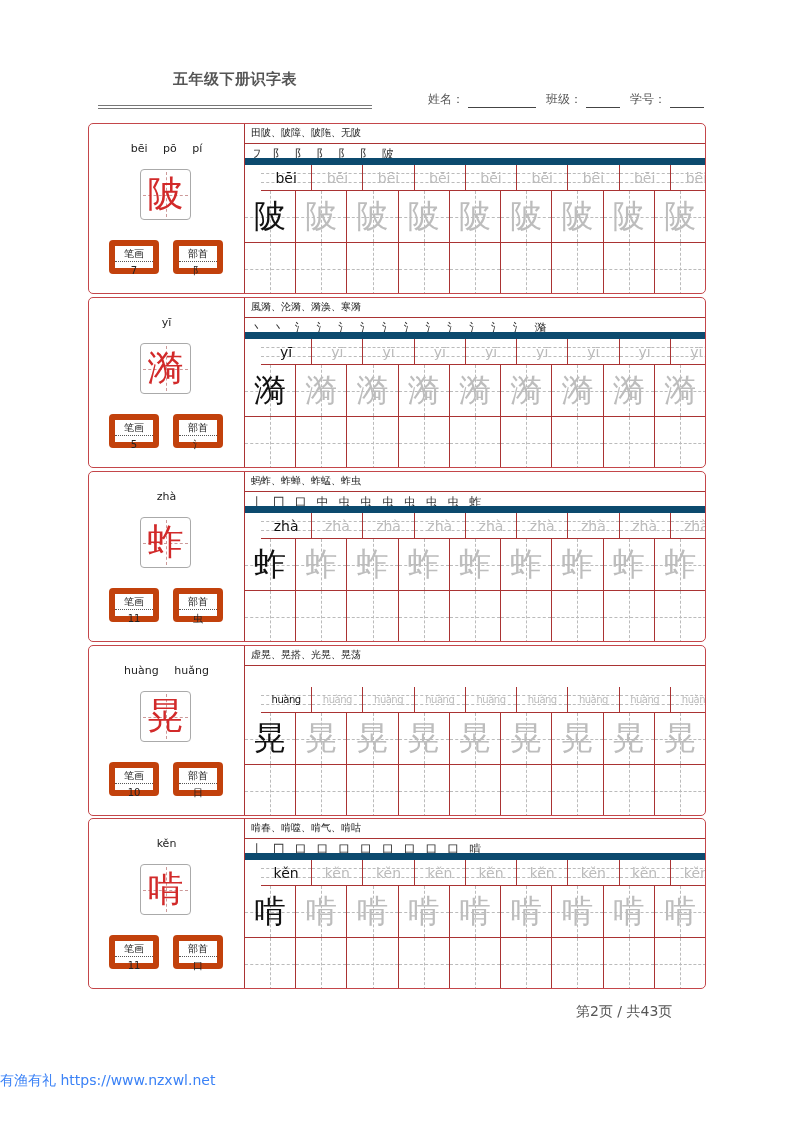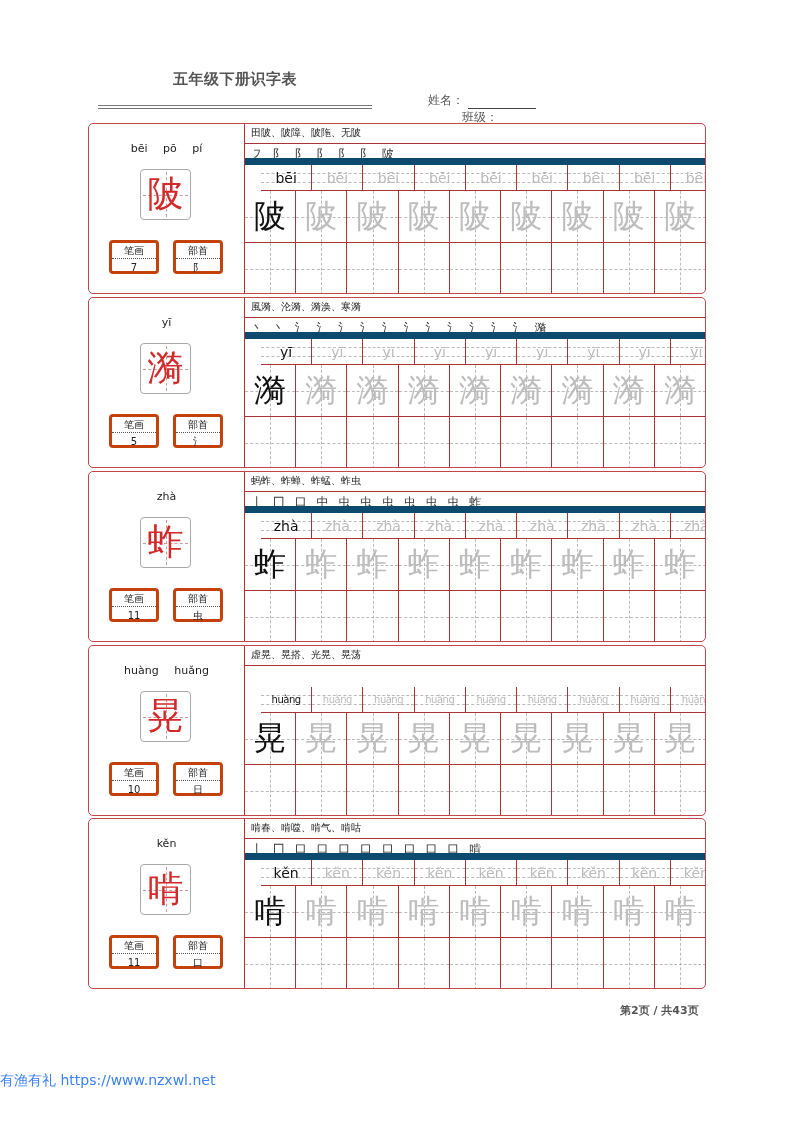--- a/index.html
+++ b/index.html
@@ -8,21 +8,21 @@
 
   .header-title {
     position: absolute; left: 130px; top: 70px; width: 210px; text-align: center;
     font-size: 15px; font-weight: bold; color: #555; letter-spacing: 0.5px;
   }
   .header-rule1 { position: absolute; left: 98px; top: 105px; width: 274px; height: 0; border-top: 1px solid #777; }
   .header-rule2 { position: absolute; left: 98px; top: 108px; width: 274px; height: 0; border-top: 1px solid #777; }
 
   .meta-fields {
     position: absolute; left: 428px; top: 92px; height: 16px;
-    display: flex; align-items: flex-end; font-size: 12px; color: #555; flex-direction: column;
+    display: flex; align-items: flex-end; font-size: 12px; color: #555;
   }
   .meta-field { display: flex; align-items: flex-end; margin-right: 10px; }
   .meta-line { display: inline-block; border-bottom: 1px solid #444; height: 12px; margin-left: 4px; }
 
   .block {
     position: absolute; left: 88px; width: 618px; height: 171px;
     border: 1px solid #c4464a; border-radius: 5px; background: #fff; overflow: hidden;
   }
   .left-panel { position: absolute; left: 0; top: 0; width: 155px; height: 100%; }
   .left-pinyin {
@@ -35,21 +35,21 @@
   }
   .big-char-box .gv { position: absolute; left: 50%; top: 2px; bottom: 2px; border-left: 1px dashed #c99; }
   .big-char-box .gh { position: absolute; top: 50%; left: 2px; right: 2px; border-top: 1px dashed #c99; }
   .big-char {
     position: absolute; left: 0; top: 0; width: 100%; height: 100%;
     display: flex; align-items: center; justify-content: center;
     font-family: "DejaVu Serif", serif; font-size: 36px; color: #d22a2a;
   }
   .info-box {
     position: absolute; top: 116px; width: 50px; height: 34px;
-    border: 3px solid #c2410c; border-radius: 4px; background: #fff; font-size: 10px;
+    border: 6px solid #c2410c; border-radius: 4px; background: #fff; font-size: 10px;
   }
   .info-box.strokes { left: 20px; }
   .info-box.radical { left: 84px; }
   .info-label { height: 16px; line-height: 16px; text-align: center; border-bottom: 1px dotted #555; color: #222; }
   .info-value { height: 17px; line-height: 17px; text-align: center; color: #222; }
 
   .grid { position: absolute; left: 155px; top: 0; width: 462px; height: 100%; border-left: 1px solid #a33; }
   .row-words {
     position: absolute; left: 0; top: 0; width: 100%; height: 20px;
     border-bottom: 1px solid #a33; font-size: 10px; line-height: 20px; padding-left: 6px; color: #222; font-family: Liberation Mono, monospace;
@@ -80,21 +80,21 @@
   .py-text.small { font-size: 10px; letter-spacing: -0.5px; }
 
   .ch-text {
     position: absolute; left: 0; top: 0; width: 100%; height: 100%;
     display: flex; align-items: center; justify-content: center;
     font-family: "DejaVu Serif", serif; font-size: 32px;
   }
   .ch-text.sample { color: #111; }
   .ch-text.trace { color: #bdbdbd; }
 
-  .page-indicator { position: absolute; left: 620px; top: 1003px; font-size: 11px; color: #555; font-weight: bold; }
+  .page-indicator { position: absolute; left: 576px; top: 1003px; font-size: 14px; color: #555; }
   .footer-text { position: absolute; left: 0; top: 1072px; width: 685px; text-align: left; font-size: 14px; color: #3b82f6; }
 </style>
 </head>
 <body>
 
 <div>
   <div class="header-title">五年级下册识字表</div>
   <div class="header-rule1"></div>
   <div class="header-rule2"></div>
   <div class="meta-fields">

